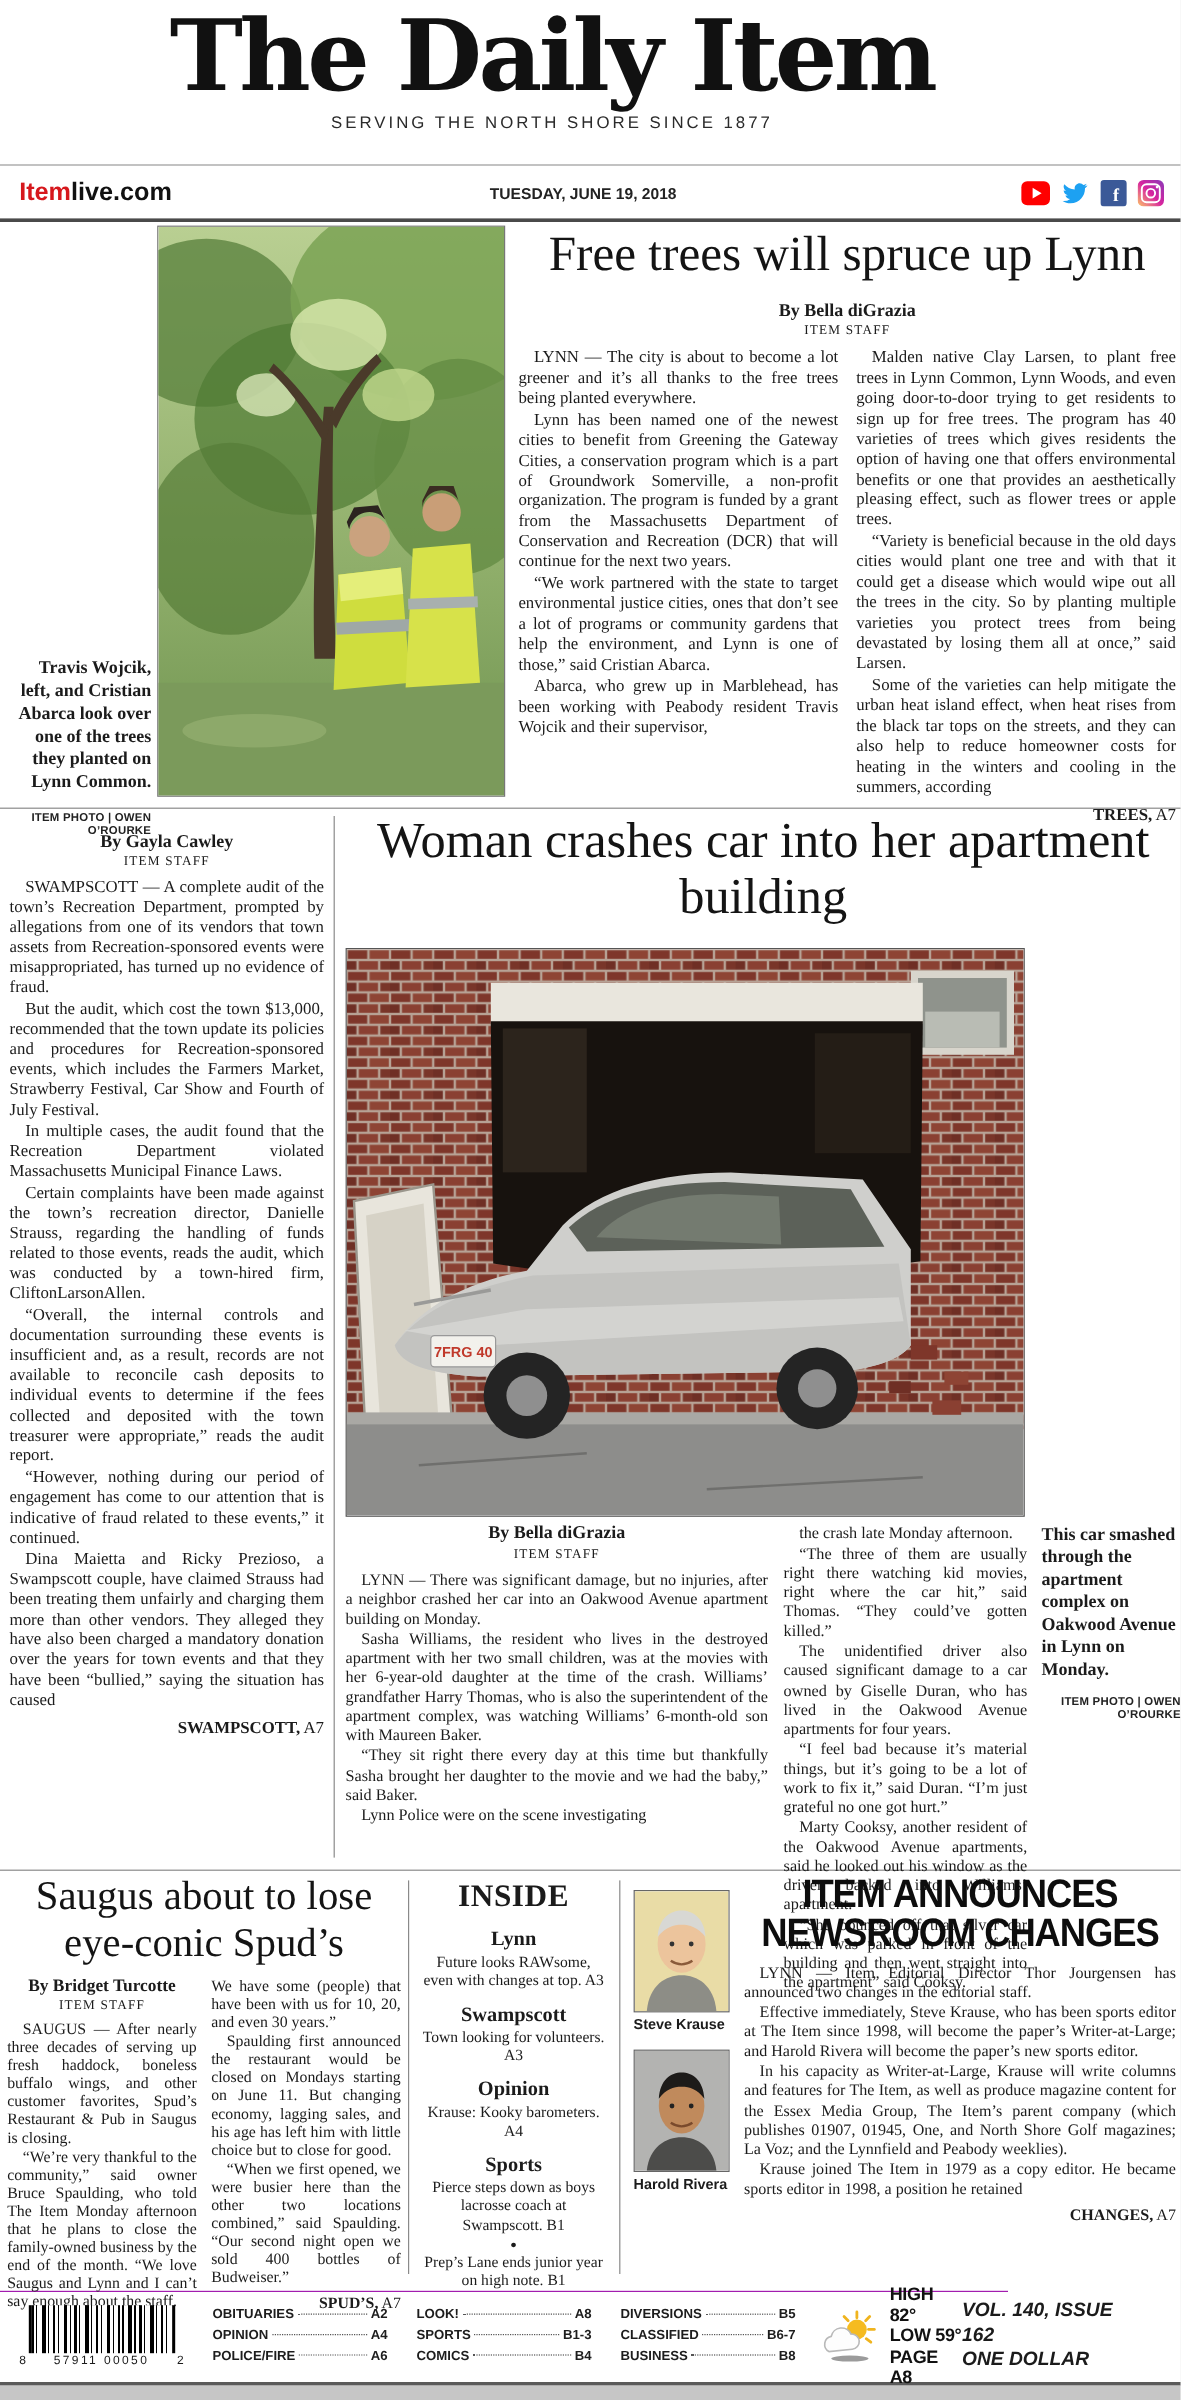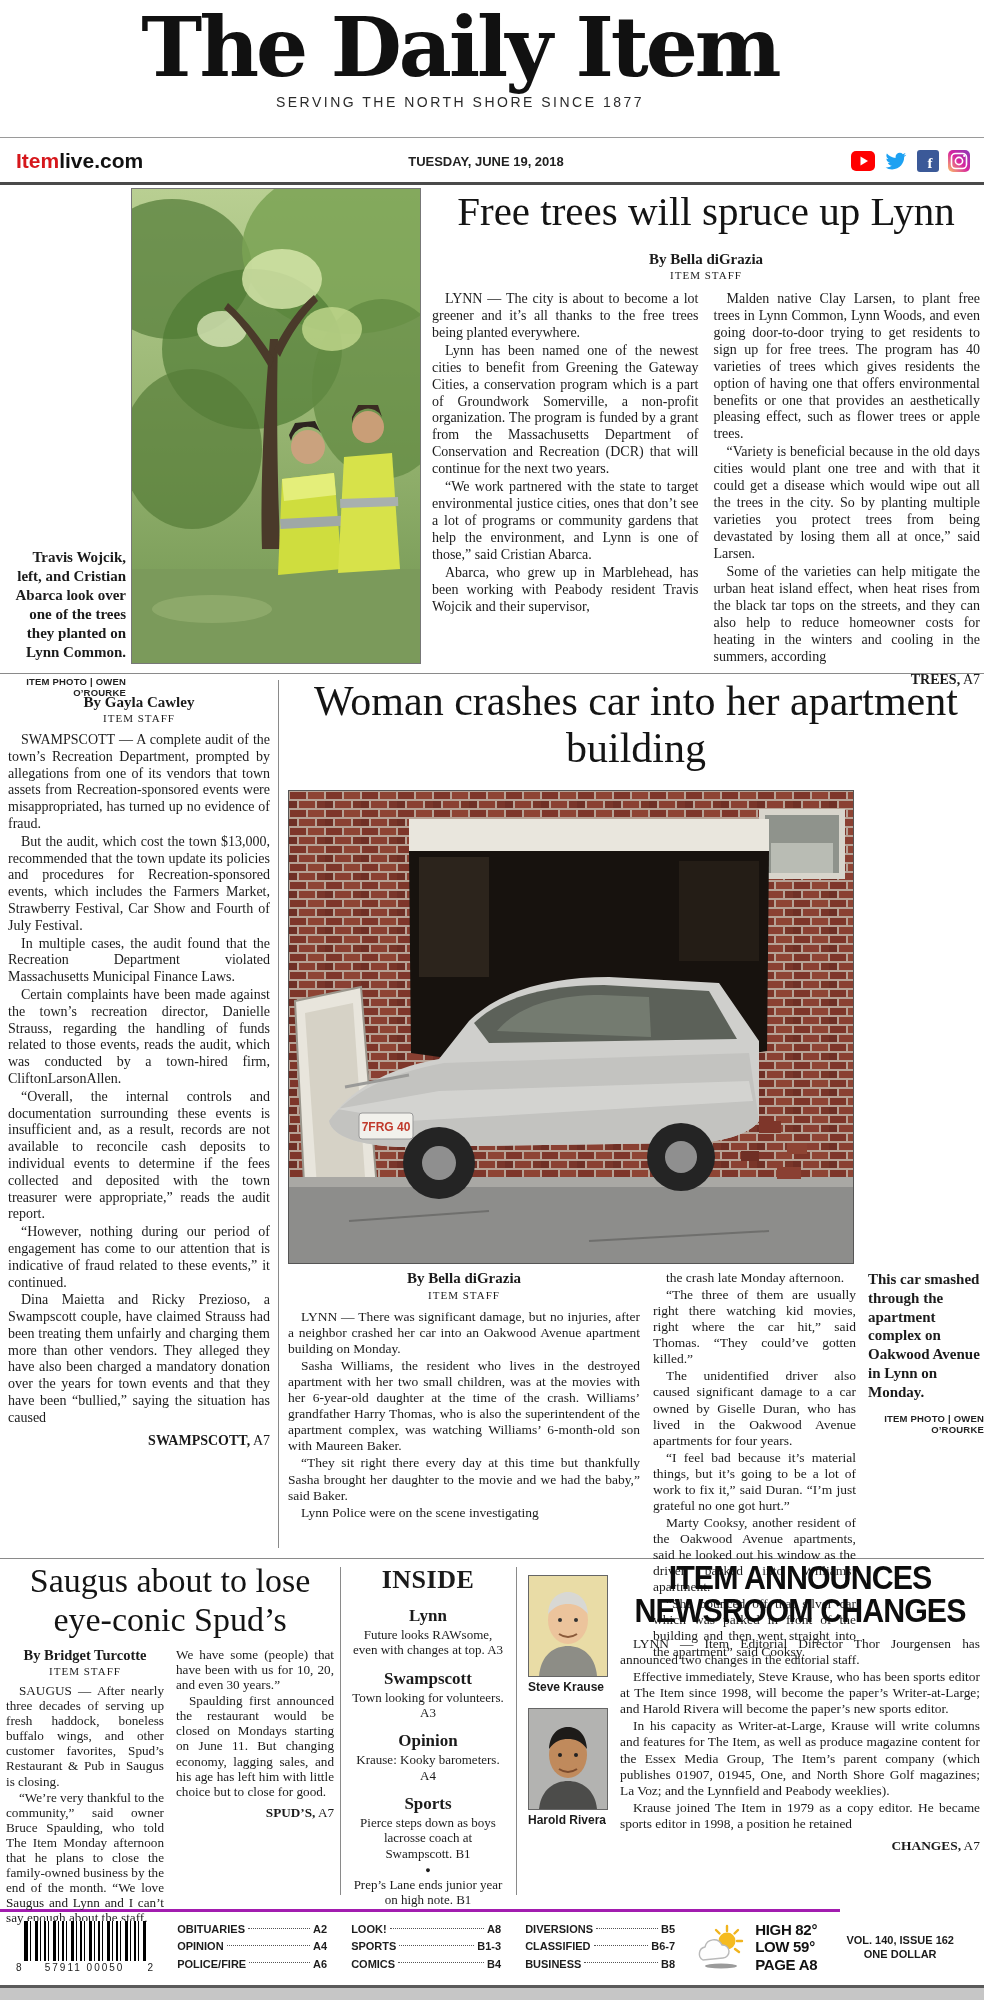--- a/index.html
+++ b/index.html
@@ -60,21 +60,21 @@
   .crash-cols{position:absolute;left:0;top:596px;width:696px;display:flex;}
   .crash-c1{width:352px;margin-right:13px;font-size:13.5px;line-height:1.19;}
   .crash-c2{width:203px;margin-right:12px;font-size:13.5px;line-height:1.19;}
   .crash-cap{width:116px;}
   .crash-cap .cap{font-weight:bold;font-size:15px;line-height:1.25;}
   .crash-cap .credit{margin-top:12px;text-align:right;}
   .crash-byline{margin-bottom:7px;}
 
   
   .bottom-story{position:absolute;top:1557px;left:0;width:840px;height:352px;
-                border-bottom:3px solid #a21caf;}
+                border-bottom:1px solid #a21caf;}
   .saugus{position:absolute;left:6px;top:4px;width:328px;}
   .saugus-hl{font-size:34px;line-height:1.15;}
   .saugus-cols{display:flex;gap:12px;margin-top:8px;font-size:13.2px;line-height:1.14;}
   .saugus-cols .col{flex:1;}
   .saugus .byline{font-size:14.5px;}
   .inside{position:absolute;left:352px;top:8px;width:152px;text-align:center;}
   .inside-title{font-weight:bold;font-size:26px;letter-spacing:.5px;}
   .inside-sec{margin-top:11px;}
   .inside-head{font-weight:bold;font-size:17px;}
   .inside-text{font-size:13px;line-height:1.18;margin-top:1px;}
@@ -99,22 +99,22 @@
      #000 0 2px,#fff 2px 4px,#000 4px 5px,#fff 5px 9px,#000 9px 12px,#fff 12px 14px,
      #000 14px 15px,#fff 15px 18px);border-left:2px solid #000;border-right:2px solid #000;}
   .bc-num{font-family:"Liberation Sans", sans-serif;font-size:10px;letter-spacing:2px;margin-top:1px;}
   .idx-col{width:150px;margin-left:24px;font-family:"Liberation Sans", sans-serif;
            font-weight:bold;font-size:11px;color:#1d1d1d;}
   .idx-row{display:flex;align-items:center;line-height:1.55;}
   .idx-dots{flex:1;border-bottom:1px dotted #555;margin:0 3px 3px 3px;}
   .weather{margin-left:20px;display:flex;align-items:center;gap:8px;}
   .weather-text{font-family:"Liberation Sans", sans-serif;font-weight:bold;font-size:15px;
                 line-height:1.15;letter-spacing:-.3px;color:#111;}
-  .volume{margin-left:auto;margin-right:30px;text-align:center;
-          font-family:"Liberation Sans", sans-serif;font-weight:bold;font-size:11px;line-height:1.3;}
+  .volume{margin-left:auto;margin-right:30px;text-align:left;
+          font-family:"Liberation Sans", sans-serif;font-weight:bold;font-size:16px;line-height:1.3;font-style:italic;}
   .bottom-strip{position:absolute;top:1988px;left:0;width:984px;height:12px;background:#c6c6c6;}
 </style>
 </head>
 <body>
 
 <div class="page">
 
   <div class="masthead">
     <div class="mast-title">The Daily Item</div>
     <div class="mast-tagline">SERVING THE NORTH SHORE SINCE 1877</div>
@@ -330,20 +330,21 @@
           <div style="margin-bottom:6px;">
             <div class="byline">By Bridget Turcotte</div>
             <div class="byline-org">ITEM STAFF</div>
           </div>
           <p>SAUGUS — After nearly three decades of serving up fresh haddock, boneless buffalo wings, and other customer favorites, Spud’s Restaurant &amp; Pub in Saugus is closing.</p>
           <p>“We’re very thankful to the community,” said owner Bruce Spaulding, who told The Item Monday afternoon that he plans to close the family-owned business by the end of the month. “We love Saugus and Lynn and I can’t say enough about the staff.</p>
         </div>
         <div class="col body">
           <p style="text-indent:0;">We have some (people) that have been with us for 10, 20, and even 30 years.”</p>
           <p>Spaulding first announced the restaurant would be closed on Mondays starting on June 11. But changing economy, lagging sales, and his age has left him with little choice but to close for good.</p>
+          <p>“When we first opened, we were busier here than the other two locations combined,” said Spaulding. “Our second night open we sold 400 bottles of Budweiser.”</p>
           <div class="jump"><span>SPUD’S,</span><span class="pg"> A7</span></div>
         </div>
       </div>
     </div>
     <div class="vline" style="left:340px;top:10px;bottom:14px;"></div>
     <div class="inside">
       <div class="inside-title">INSIDE</div>
       <div class="inside-sec">
         <div class="inside-head">Lynn</div>
         <div class="inside-text">Future looks RAWsome, even with changes at top. A3</div>

